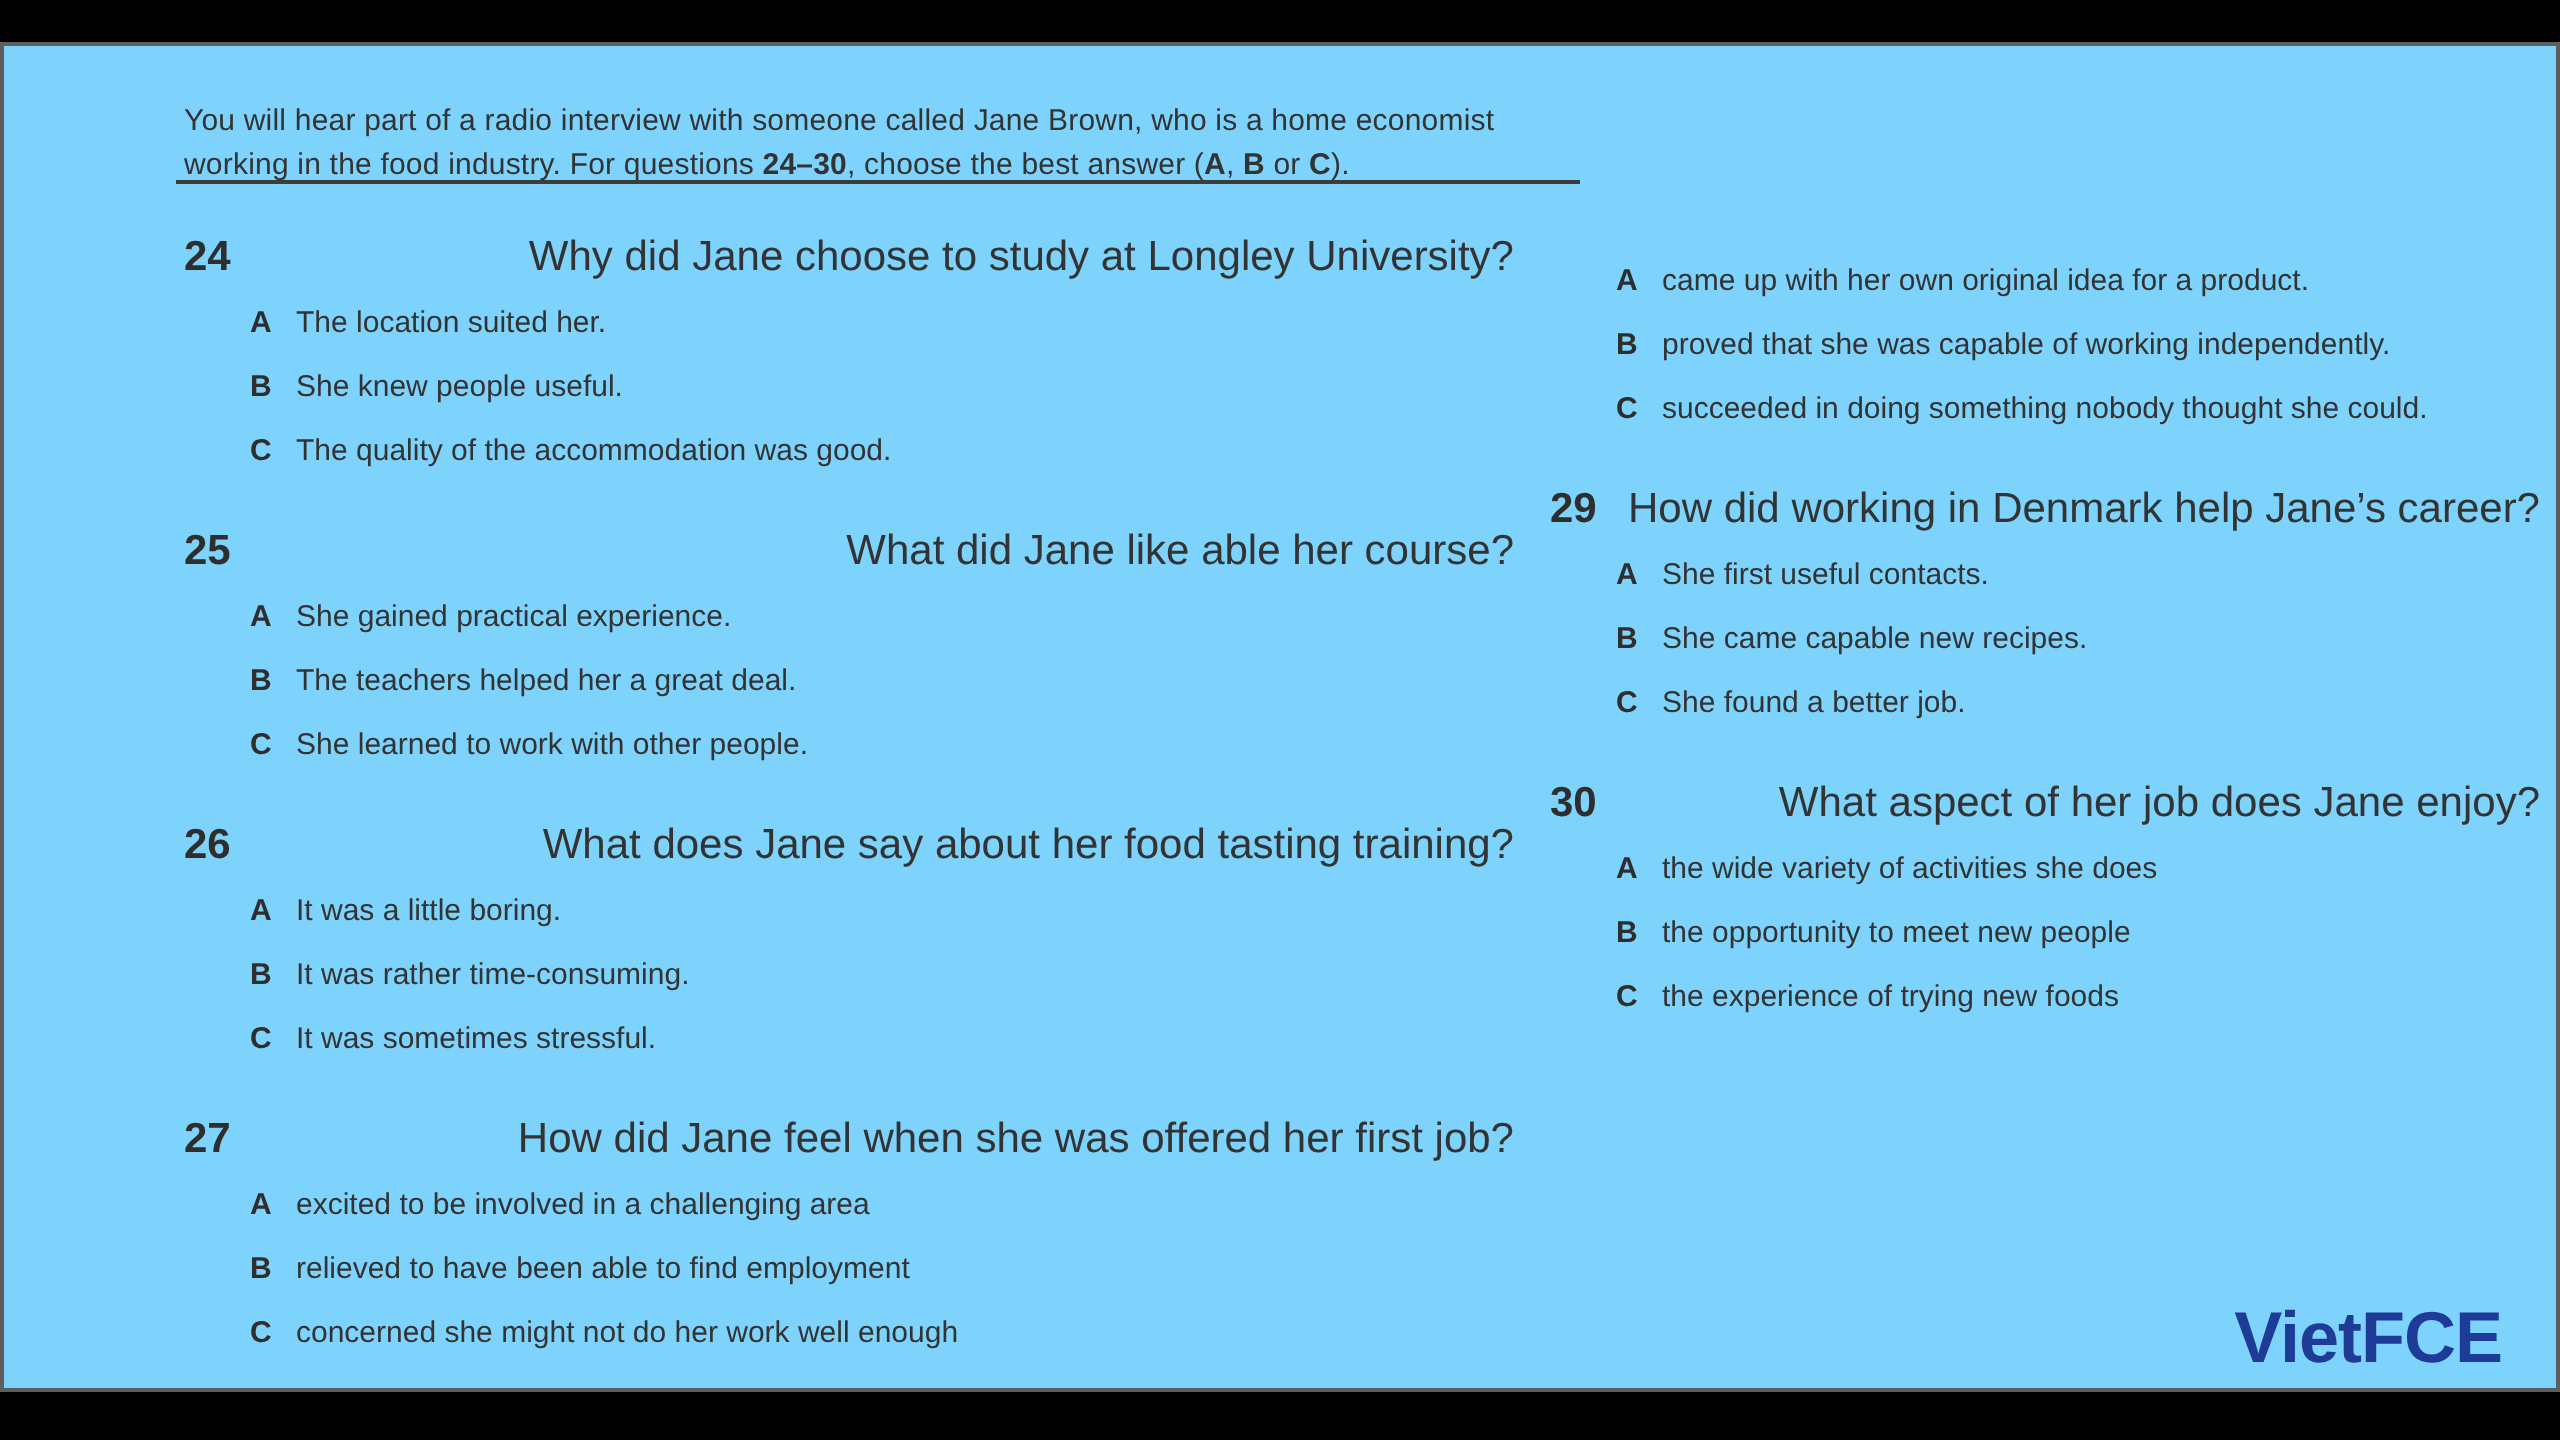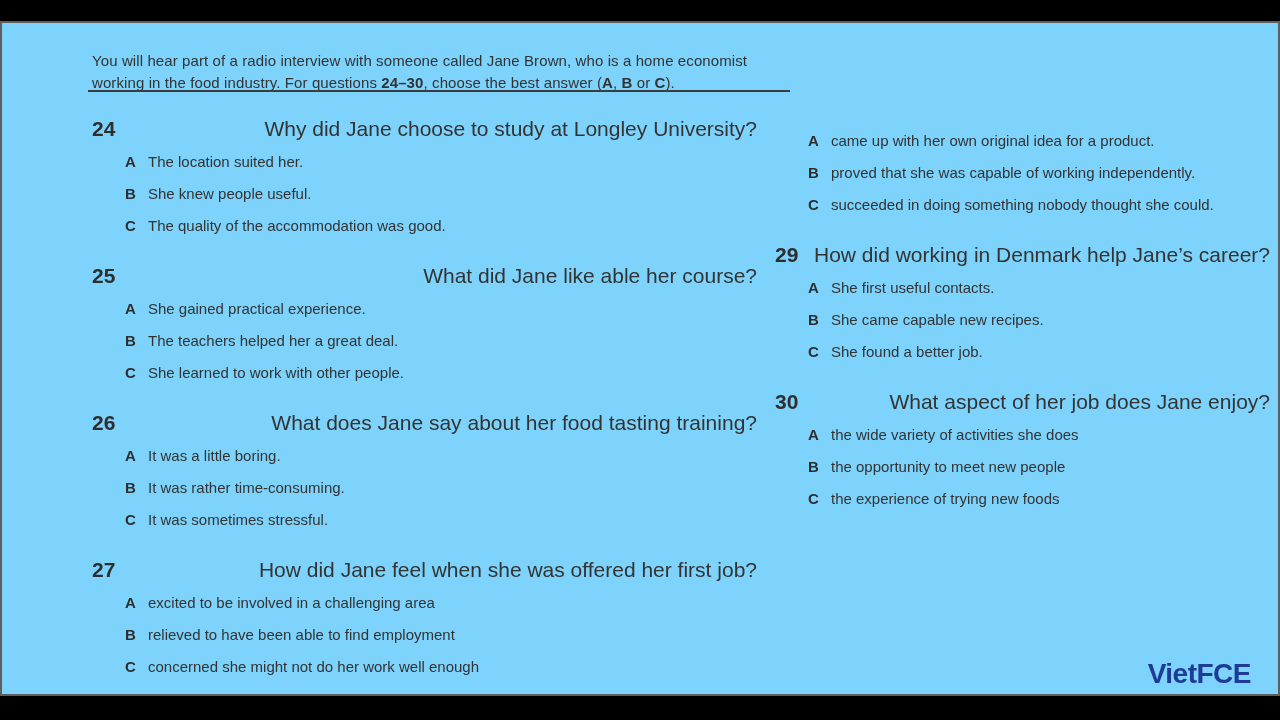--- a/index.html
+++ b/index.html
@@ -72,21 +72,21 @@
     font-weight: 700;
     width: 23px;
     flex: 0 0 23px;
     color: #2e2e2e;
   }
   .opt-text { flex: 1; }
   .watermark {
     position: absolute;
     right: 27px;
     bottom: 4px;
-    font-size: 28px;
+    font-size: 36px;
     font-weight: 700;
     letter-spacing: -0.5px;
   }
   .bar {
     position: absolute;
     left: 0;
     right: 0;
     background: #000;
   }
   .bar-top { top: 0; height: 21px; }

